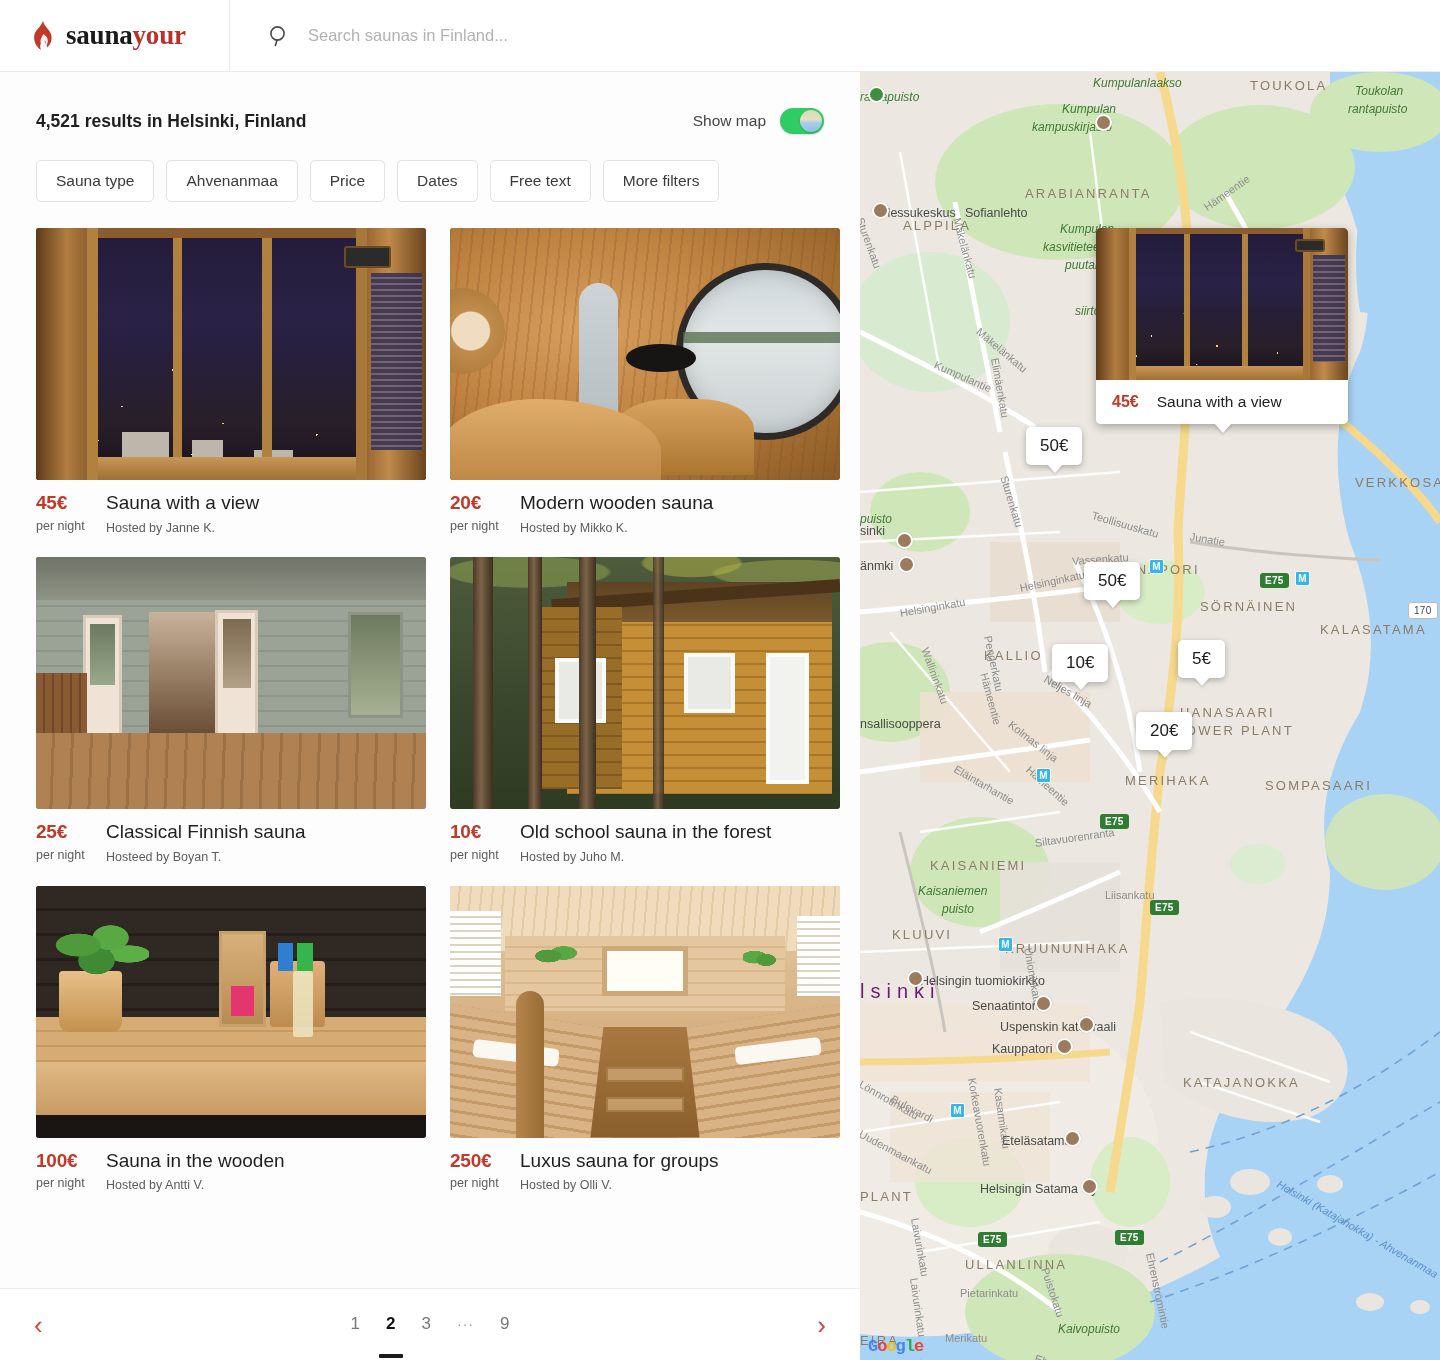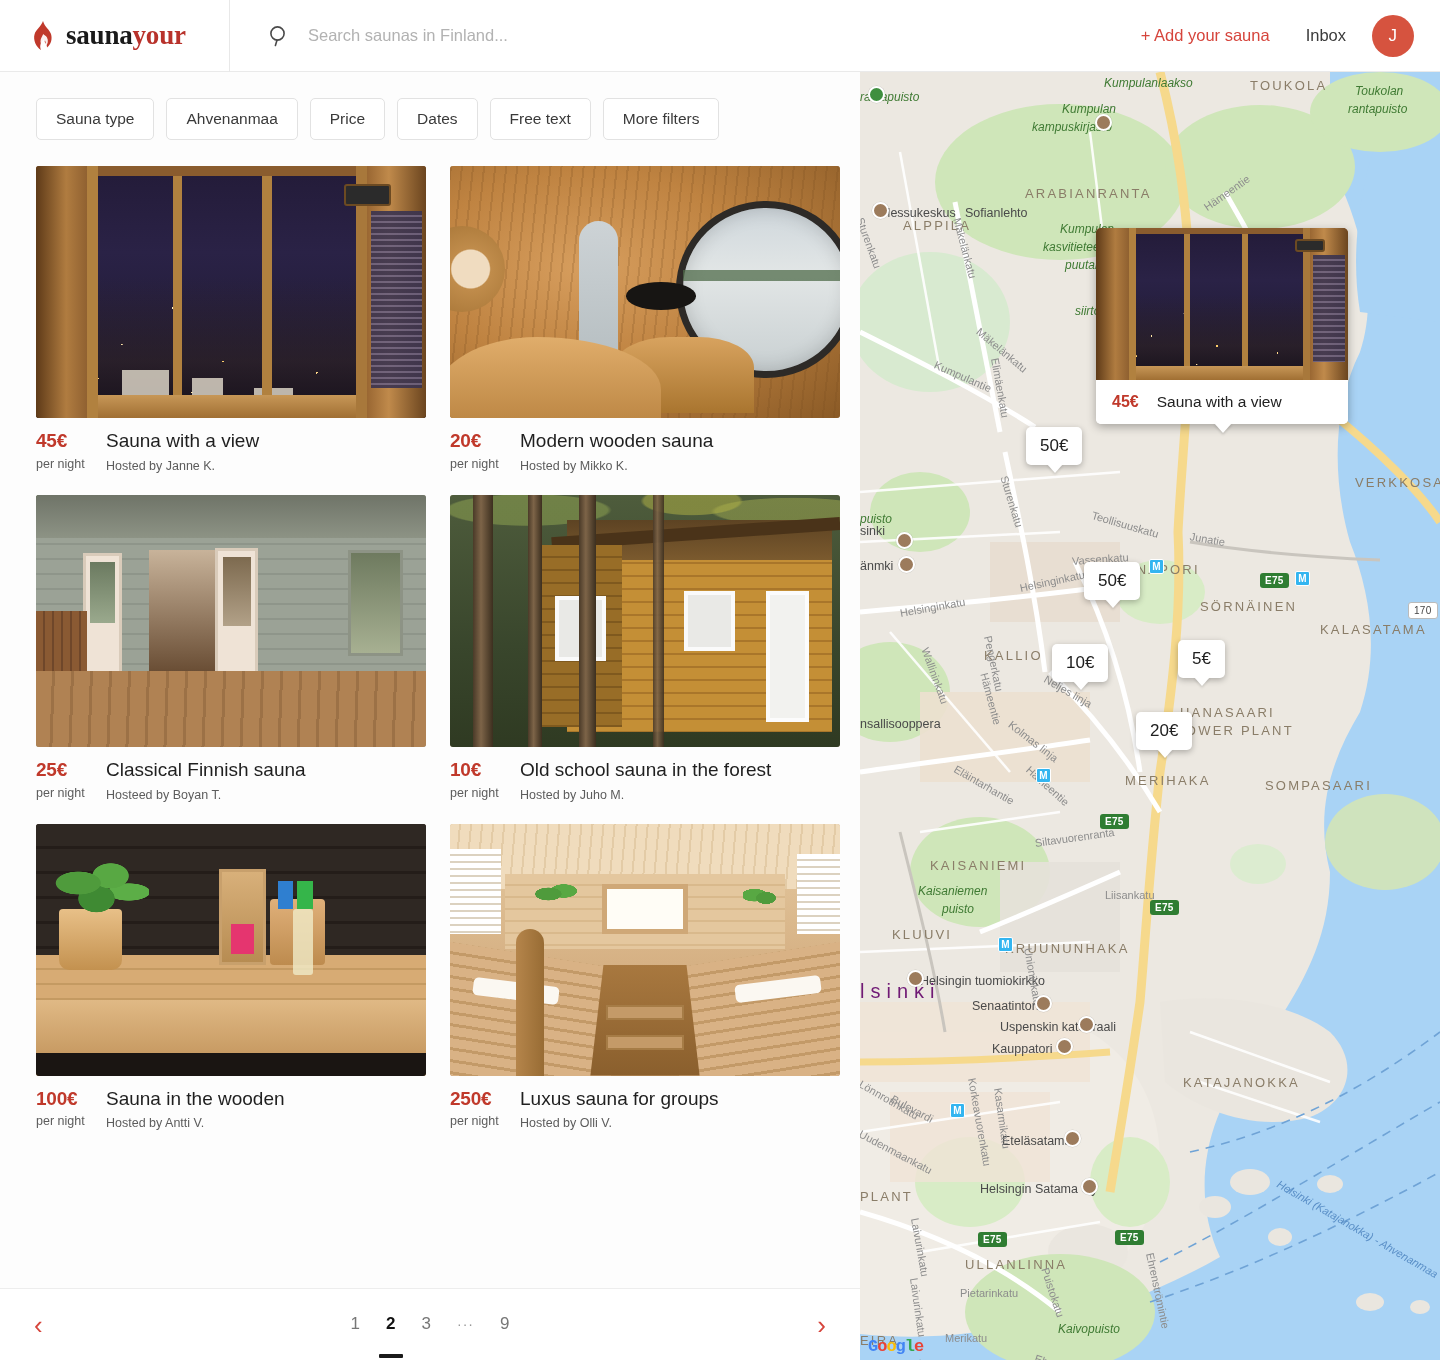--- a/index.html
+++ b/index.html
@@ -436,29 +436,33 @@
     <div class="search-wrap">
       <span class="search-icon">
         <svg viewBox="0 0 22 22" width="22" height="22">
           <circle cx="9.5" cy="8.5" r="6.6" fill="none" stroke="#4a4a4a" stroke-width="1.6"></circle>
           <line x1="9" y1="15.2" x2="7.4" y2="20.4" stroke="#4a4a4a" stroke-width="1.6" stroke-linecap="round"></line>
         </svg>
       </span>
       <input class="search-input" type="text" placeholder="Search saunas in Finland..." style="">
     </div>
 
-    <div class="header-right">
-      <a class="add-sauna" href="#">+ Add your sauna</a>
-      <a class="inbox-link" href="#">Inbox</a>
-      <div class="avatar">J</div>
+  </div>
+
+  <div class="left-panel">
+
+    <div class="results-bar">
+      <div class="results-count">4,521 results in Helsinki, Finland</div>
+      <div class="map-toggle-wrap">
+        <span class="map-toggle-label">Show map</span>
+        <span class="toggle">
+          <span class="toggle-knob"></span>
+        </span>
+      </div>
     </div>
-  </div>
-
-  <div class="left-panel">
-
 
     <div class="filters">
       <button class="chip">Sauna type</button>
       <button class="chip">Ahvenanmaa</button>
       <button class="chip">Price</button>
       <button class="chip">Dates</button>
       <button class="chip">Free text</button>
       <button class="chip">More filters</button>
     </div>
 
@@ -752,21 +756,21 @@
         <div class="mlabel district" style="left: 265px; top: 701px;">MERIHAKA</div>
         <div class="mlabel district" style="left: 70px; top: 786px;">KAISANIEMI</div>
         <div class="mlabel district" style="left: 32px; top: 855px;">KLUUVI</div>
         <div class="mlabel district" style="left: 145px; top: 869px;">KRUUNUNHAKA</div>
         <div class="mlabel district" style="left: 323px; top: 1003px;">KATAJANOKKA</div>
         <div class="mlabel district" style="left: 105px; top: 1185px;">ULLANLINNA</div>
         <div class="mlabel district" style="left: 0px; top: 1117px;">PLANT</div>
         <div class="mlabel district" style="left: 0px; top: 1261px;">EIRA</div>
         <div class="mlabel park" style="left: 495px; top: 12px;">Toukolan</div>
         <div class="mlabel park" style="left: 488px; top: 30px;">rantapuisto</div>
-        <div class="mlabel park" style="left: 244px; top: 4px;">Kumpulanlaakso</div>
+        <div class="mlabel park" style="left: 233px; top: 4px;">Kumpulanlaakso</div>
         <div class="mlabel park" style="left: 202px; top: 30px;">Kumpulan</div>
         <div class="mlabel park" style="left: 172px; top: 48px;">kampuskirjasto</div>
         <div class="mlabel park" style="left: 200px; top: 150px;">Kumpulan</div>
         <div class="mlabel park" style="left: 183px; top: 168px;">kasvitieteellinen</div>
         <div class="mlabel park" style="left: 205px; top: 186px;">puutarha</div>
         <div class="mlabel park" style="left: 240px; top: 214px;">Vallilan</div>
         <div class="mlabel park" style="left: 215px; top: 232px;">siirtolapuutarha</div>
         <div class="mlabel park" style="left: 58px; top: 812px;">Kaisaniemen</div>
         <div class="mlabel park" style="left: 82px; top: 830px;">puisto</div>
         <div class="mlabel park" style="left: 198px; top: 1250px;">Kaivopuisto</div>

